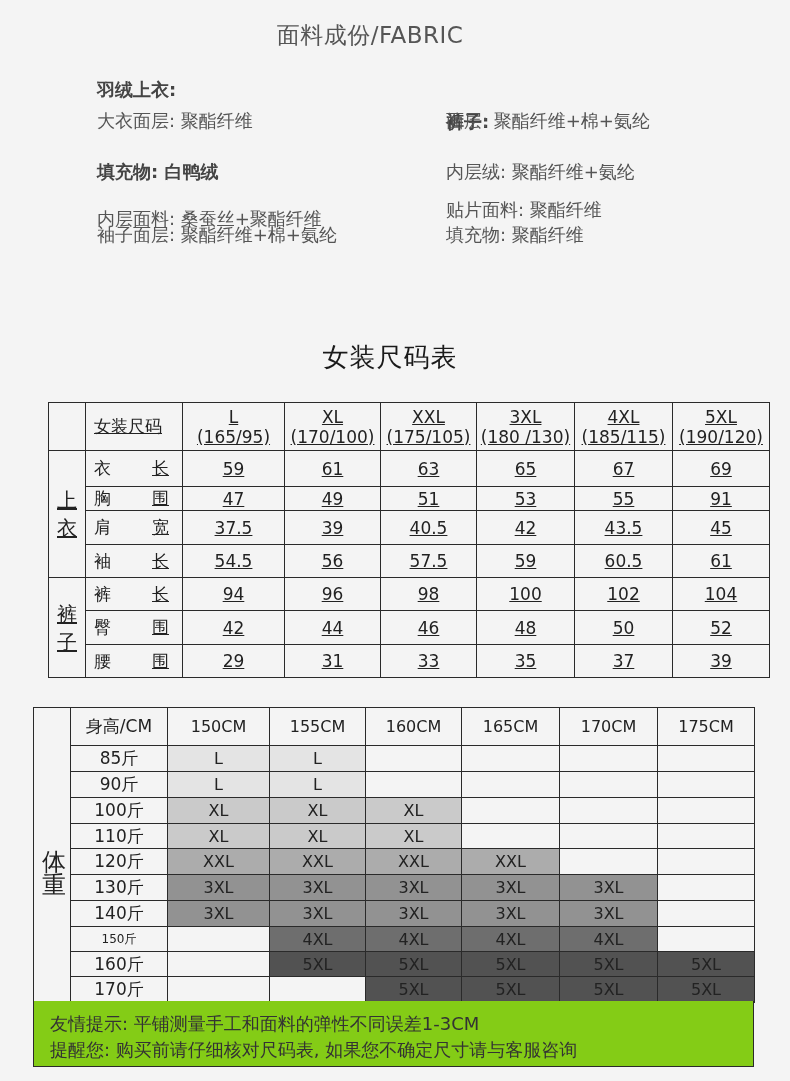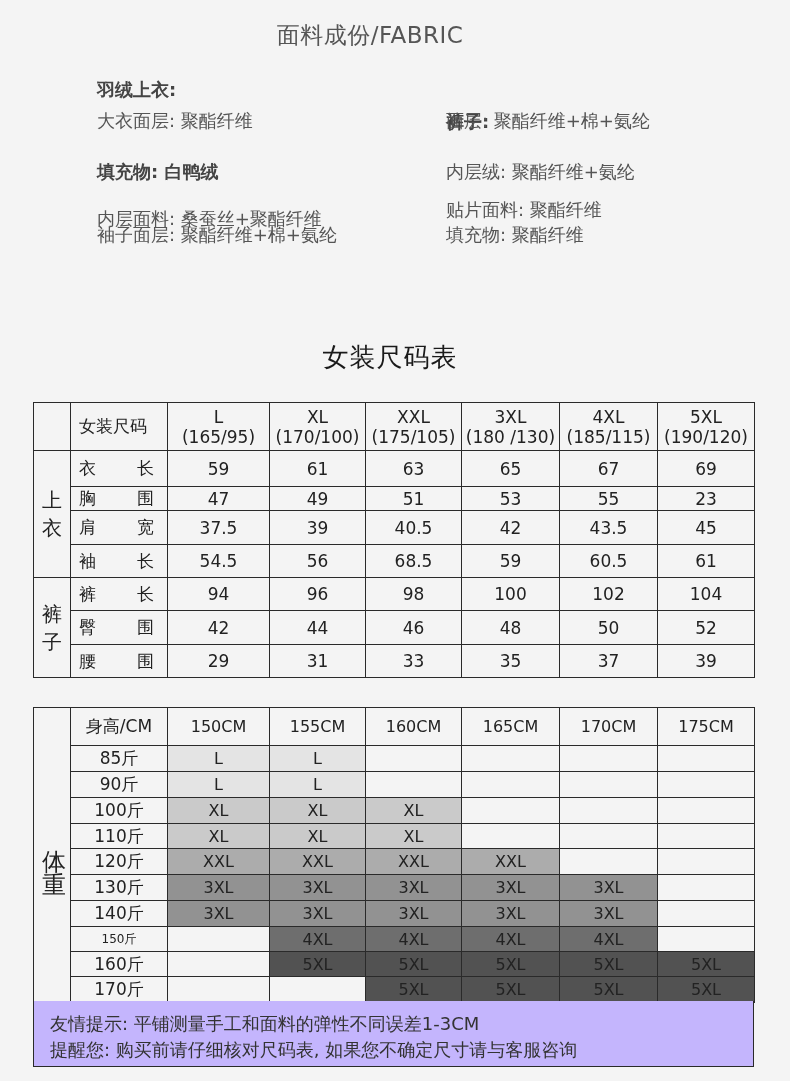--- a/index.html
+++ b/index.html
@@ -9,34 +9,34 @@
   .fabric-title { position: absolute; top: 20px; left: 0; width: 740px; text-align: center; font-size: 23px; color: #555; letter-spacing: 0.5px; }
   .fabric-col { position: absolute; font-size: 18px; color: #555; }
   .fabric-col .line { position: absolute; white-space: nowrap; }
   .fabric-col .bold { font-weight: bold; color: #444; }
 
   .size-title { position: absolute; top: 340px; left: 0; width: 780px; text-align: center; font-size: 26px; color: #1a1a1a; letter-spacing: 1px; }
 
   table { position: absolute; border-collapse: collapse; table-layout: fixed; }
   td { border: 1.5px solid #2a2a2a; text-align: center; vertical-align: middle; padding: 0; font-size: 17px; color: #222; overflow: hidden; white-space: nowrap; }
 
-  #tbl1 { left: 33px; top: 402px; width: 721px; }
+  #tbl1 { left: 48px; top: 402px; width: 721px; text-decoration: underline; }
   #tbl1 td.grp { font-size: 20px; line-height: 28px; white-space: normal; }
   #tbl1 td.lbl { text-align: left; padding-left: 8px; }
   #tbl1 td.lbl .a { display: inline-block; width: 58px; }
   #tbl1 td.hdr { line-height: 20px; font-size: 17px; }
   #tbl1 td.hdr .sz { display: block; }
   #tbl1 td.hdr .dim { display: block; text-align: center; }
 
   #tbl2 { left: 33px; top: 707px; width: 721px; }
   #tbl2 td { font-size: 16px; }
   #tbl2 td.grp { font-size: 24px; line-height: 23px; white-space: normal; }
   #tbl2 td.hdrcell { font-size: 16px; }
 
-  .note-box { position: absolute; left: 33px; top: 1001px; width: 721px; height: 66px; background: #c4b5fd; border: 1.5px solid #2a2a2a; border-top: none; padding: 10px 0 0 16px; font-size: 18px; color: #333; line-height: 26px; }
+  .note-box { position: absolute; left: 33px; top: 1001px; width: 721px; height: 66px; background: #84cc16; border: 1.5px solid #2a2a2a; border-top: none; padding: 10px 0 0 16px; font-size: 18px; color: #333; line-height: 26px; }
 </style>
 </head>
 <body>
 
 <div class="fabric-title">面料成份/FABRIC</div>
 
 <div class="fabric-col" style="left:97px; top:78px;">
   <div class="line bold" style="top:0;">羽绒上衣:</div>
   <div class="line" style="top:31px;">大衣面层: 聚酯纤维</div>
   <div class="line bold" style="top:82px;">填充物: 白鸭绒</div>
@@ -104,36 +104,36 @@
         <td>67</td>
         <td>69</td>
       </tr>
       <tr style="height:19px">
         <td class="lbl"><span class="a">胸</span><span>围</span></td>
         <td>47</td>
         <td>49</td>
         <td>51</td>
         <td>53</td>
         <td>55</td>
-        <td>23</td>
+        <td>91</td>
       </tr>
       <tr style="height:34px">
         <td class="lbl"><span class="a">肩</span><span>宽</span></td>
         <td>37.5</td>
         <td>39</td>
         <td>40.5</td>
         <td>42</td>
         <td>43.5</td>
         <td>45</td>
       </tr>
       <tr style="height:33px">
         <td class="lbl"><span class="a">袖</span><span>长</span></td>
         <td>54.5</td>
         <td>56</td>
-        <td>68.5</td>
+        <td>57.5</td>
         <td>59</td>
         <td>60.5</td>
         <td>61</td>
       </tr>
       <tr style="height:33px">
         <td class="grp" rowspan="3" style="word-break: break-all; padding: 0px 8px;">裤子</td>
         <td class="lbl"><span class="a">裤</span><span>长</span></td>
         <td>94</td>
         <td>96</td>
         <td>98</td>

